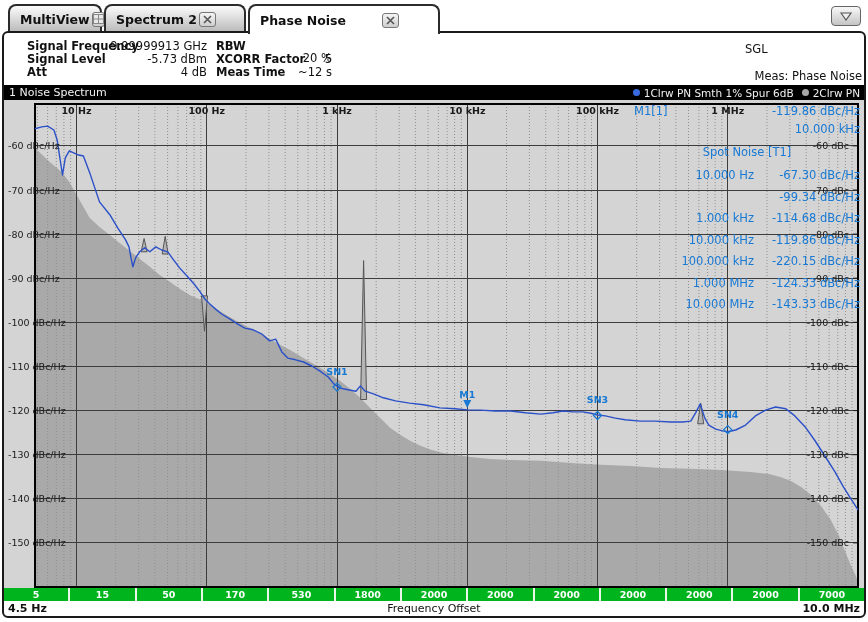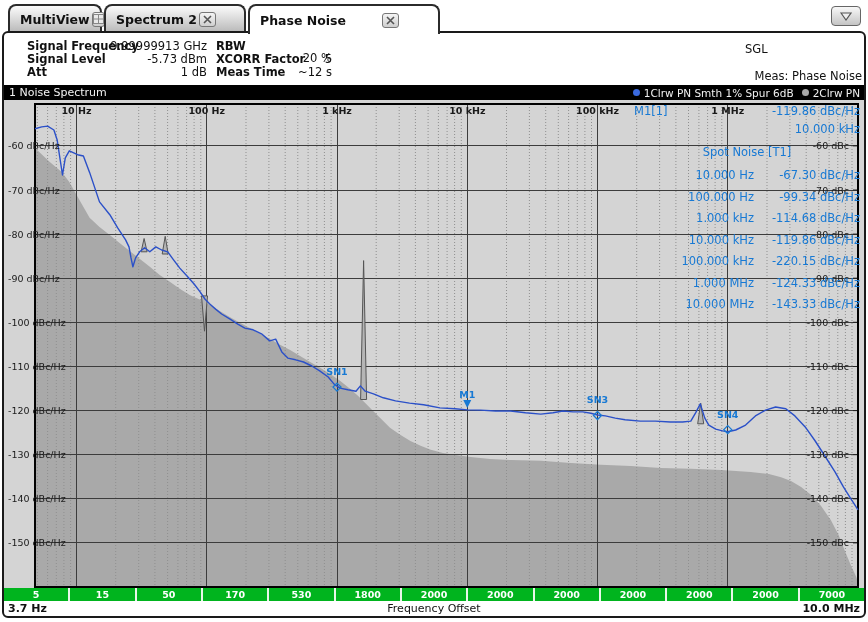--- a/index.html
+++ b/index.html
@@ -91,21 +91,21 @@
   </div>
 
   <div class="frame-border"></div>
 
   <div class="header">
     <div class="hrow" style="left:23px;top:6px;"><span class="hl">Signal Frequency</span></div>
     <div class="hrow hv" style="left:100px;top:6px;width:103px;">9.99999913 GHz</div>
     <div class="hrow" style="left:23px;top:19px;"><span class="hl">Signal Level</span></div>
     <div class="hrow hv" style="left:100px;top:19px;width:103px;">-5.73 dBm</div>
     <div class="hrow" style="left:23px;top:32px;"><span class="hl">Att</span></div>
-    <div class="hrow hv" style="left:100px;top:32px;width:103px;">1 dB</div>
+    <div class="hrow hv" style="left:100px;top:32px;width:103px;">4 dB</div>
 
     <div class="hrow" style="left:212px;top:6px;"><span class="hl">RBW</span></div>
     <div class="hrow hv" style="left:266px;top:18px;width:62px;">20 %</div>
     <div class="hrow" style="left:212px;top:19px;"><span class="hl">XCORR Factor</span></div>
     <div class="hrow hv" style="left:266px;top:19px;width:62px;">5</div>
     <div class="hrow" style="left:212px;top:32px;"><span class="hl">Meas Time</span></div>
     <div class="hrow hv" style="left:266px;top:32px;width:62px;">~12 s</div>
 
     <div class="hrow" style="left:741px;top:9px;">SGL</div>
     <div class="hrow hv" style="left:658px;top:36px;width:200px;">Meas: Phase Noise</div>
@@ -252,21 +252,20 @@
       <span>-119.86 dBc/Hz</span>
     </div>
     <div class="mkrow2">10.000 kHz</div>
     <div class="sn-title">Spot Noise [T1]</div>
     <div id="sn-rows">
         <div class="sn-row">
           <span class="sn-f">10.000 Hz</span>
           <span class="sn-v">-67.30 dBc/Hz</span>
         </div>
         <div class="sn-row">
-          <span class="sn-f">100.000 Hz</span>
           <span class="sn-v">-99.34 dBc/Hz</span>
         </div>
         <div class="sn-row">
           <span class="sn-f">1.000 kHz</span>
           <span class="sn-v">-114.68 dBc/Hz</span>
         </div>
         <div class="sn-row">
           <span class="sn-f">10.000 kHz</span>
           <span class="sn-v">-119.86 dBc/Hz</span>
         </div>
@@ -295,18 +294,18 @@
       <div class="gseg" style="background: rgb(0, 180, 30);">2000</div>
       <div class="gseg" style="background: rgb(0, 180, 30);">2000</div>
       <div class="gseg" style="background: rgb(0, 180, 30);">2000</div>
       <div class="gseg" style="background: rgb(0, 180, 30);">2000</div>
       <div class="gseg" style="background: rgb(0, 180, 30);">2000</div>
       <div class="gseg" style="background: rgb(0, 180, 30);">2000</div>
       <div class="gseg" style="background: rgb(0, 180, 30);">7000</div>
     </div>
 
   <div class="xaxisrow">
-    <span class="xs">3.7 Hz</span>
+    <span class="xs">4.5 Hz</span>
     <span class="xc">Frequency Offset</span>
     <span class="xe">10.0 MHz</span>
   </div>
 
 </div>
 
 </body></html>

